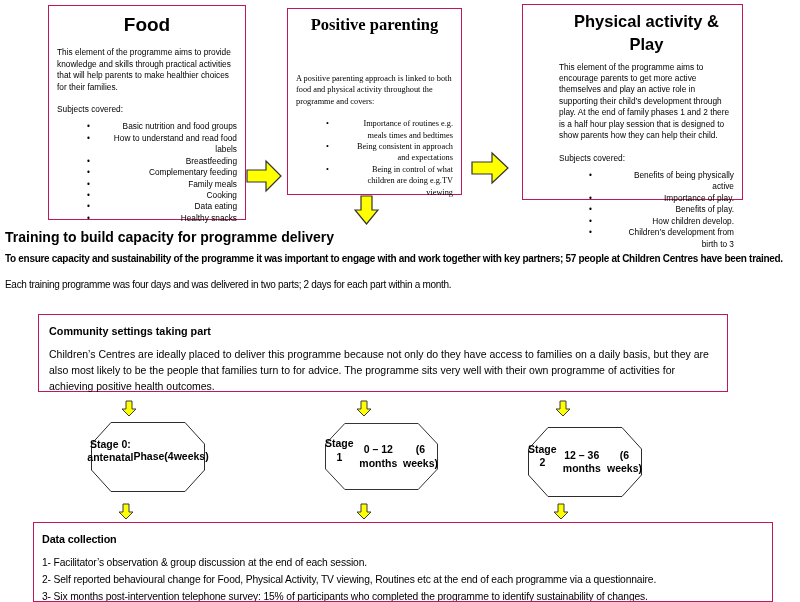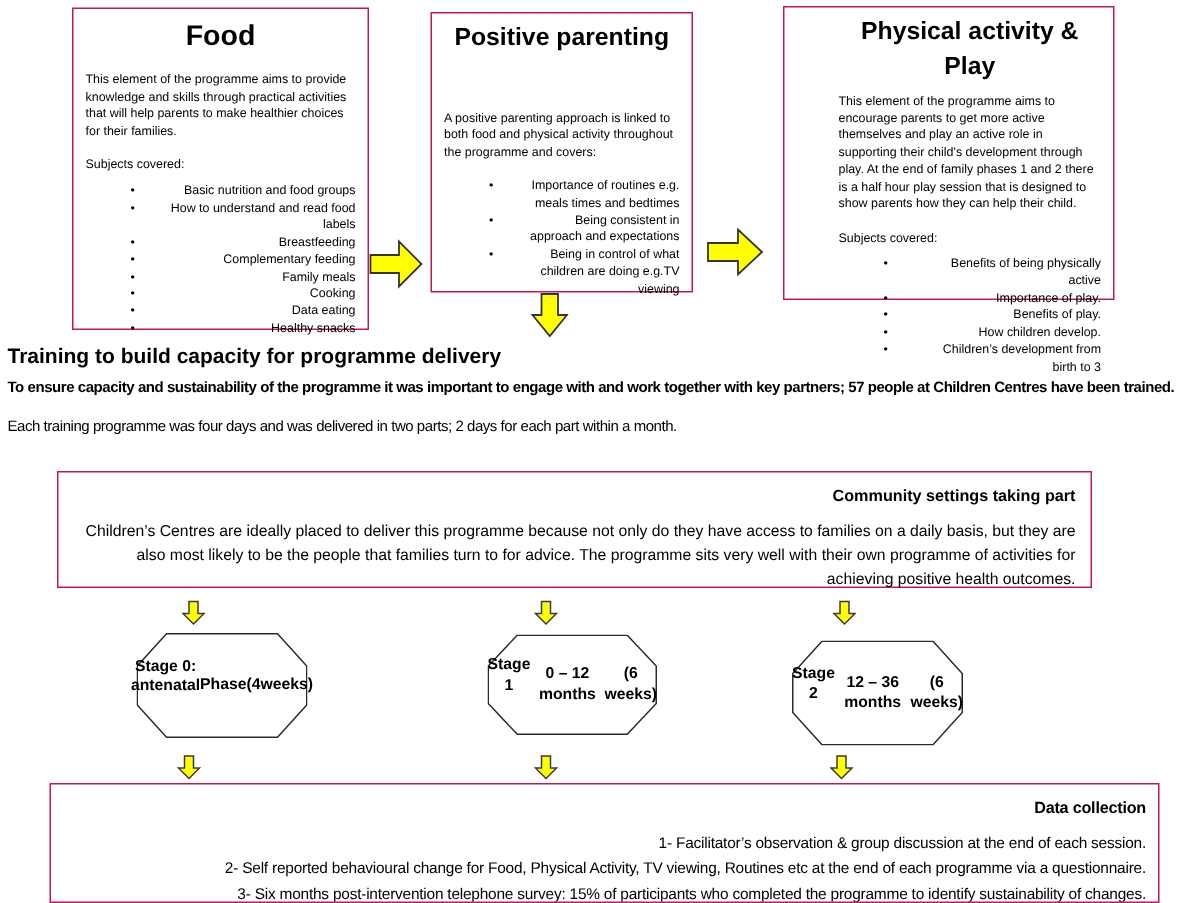--- a/index.html
+++ b/index.html
@@ -15,21 +15,21 @@
   .topbox p.tight{margin:0 0 6px;}
   .topbox ul{list-style:none;margin:0;padding-left:30px;}
   .topbox li{position:relative;padding-left:22px;margin:0;text-align:right;}
   .topbox li::before{content:"\2022";position:absolute;left:0;top:0;}
   .mid-para{margin-top:36px !important;}
   
   .t-head{left:5px;top:229px;font-size:14px;font-weight:bold;}
   .t-par{left:5px;top:253px;font-size:10px;letter-spacing:-0.3px;white-space:nowrap;}
   .t-par2{top:279px;}
   
-  .widebox{padding:6px 10px;font-size:10.5px;line-height:1.5;text-align:right;}
+  .widebox{padding:6px 10px;font-size:10.5px;line-height:1.5;}
   .widebox .bhead{font-weight:bold;margin:2px 0 8px;font-size:10.8px;}
   .databox{font-size:10.3px;letter-spacing:-0.15px;overflow:hidden;}
   .databox .item{white-space:nowrap;line-height:1.64;}
   
   .octagon{position:absolute;}
   .octagon svg{position:absolute;left:0;top:0;width:100%;height:100%;}
   .oct-text{position:absolute;left:0;top:0;width:100%;height:100%;display:flex;
             flex-direction:row;align-items:center;justify-content:center;
             font-size:10.5px;font-weight:bold;text-align:center;line-height:1.25;}
   .oct-line1{margin-bottom:12px;}
@@ -49,21 +49,21 @@
       <li>How to understand and read food labels</li>
       <li>Breastfeeding</li>
       <li>Complementary feeding</li>
       <li>Family meals</li>
       <li>Cooking</li>
       <li>Data eating</li>
       <li>Healthy snacks</li>
     </ul>
   </div>
 
-  <div class="box topbox" style="left:287px;top:8px;width:175px;height:187px;">
+  <div class="box topbox" style="left:287px;top:8px;width:175px;height:187px;font-family:Liberation Serif, serif;">
     <div class="title-lg">Positive parenting</div>
     <p class="mid-para">A positive parenting approach is linked to both food and physical activity throughout the programme and covers:</p>
     <ul>
       <li>Importance of routines e.g. meals times and bedtimes</li>
       <li>Being consistent in approach and expectations</li>
       <li>Being in control of what children are doing e.g.TV viewing</li>
     </ul>
   </div>
 
   <div class="box topbox" style="left:522px;top:4px;width:221px;height:196px;padding-left:36px;">

